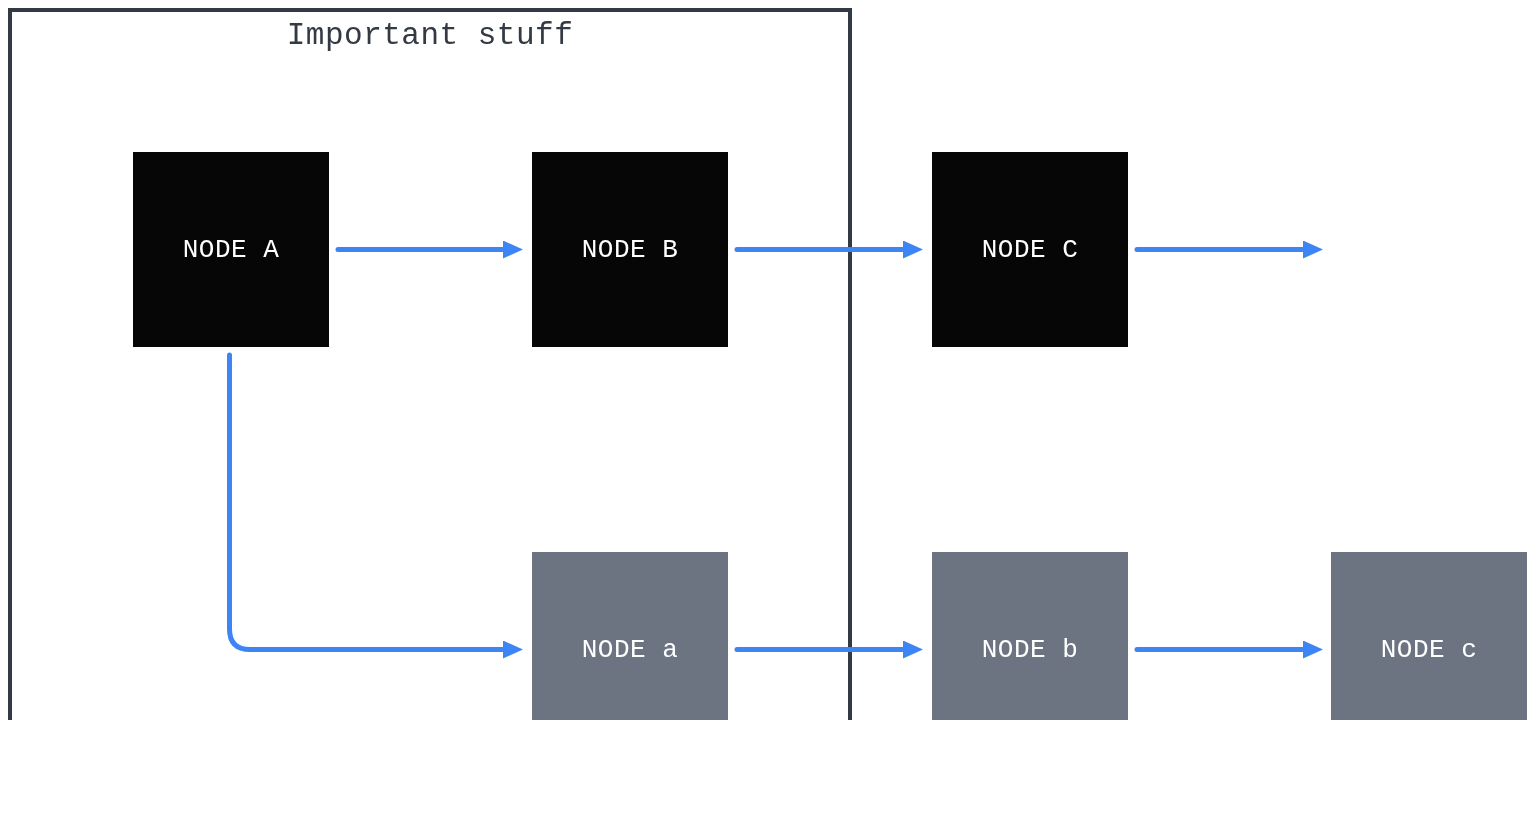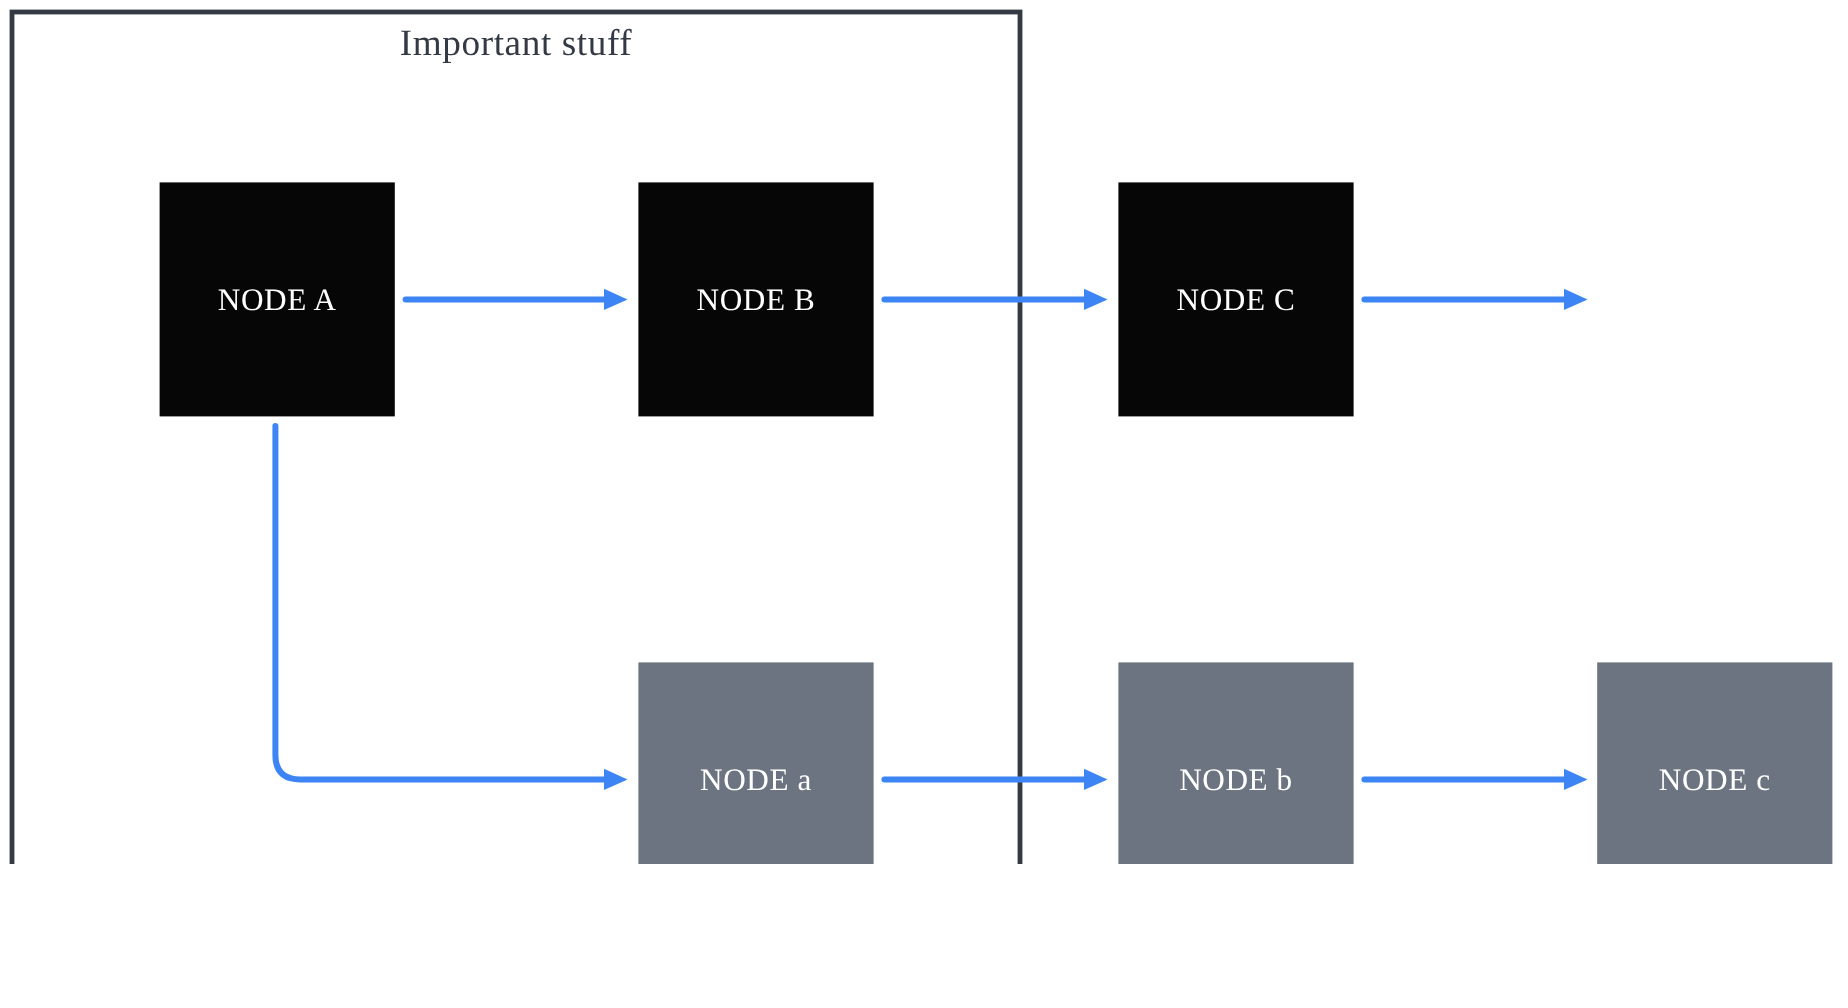--- a/index.html
+++ b/index.html
@@ -12,21 +12,21 @@
     --canvas-bg: #ffffff;
   }
   * { margin: 0; padding: 0; box-sizing: border-box; }
   html, body { background: var(--canvas-bg); }
   .canvas {
     position: relative;
     width: 1540px;
     height: 720px;
     background: var(--canvas-bg);
     overflow: hidden;
-    font-family: Liberation Serif, serif;
+    font-family: Liberation Mono, monospace;
   }
   .group-box {
     position: absolute;
     left: 8px;
     top: 8px;
     width: 844px;
     height: 820px;
     border: 4px solid var(--box-border);
     background: transparent;
   }

